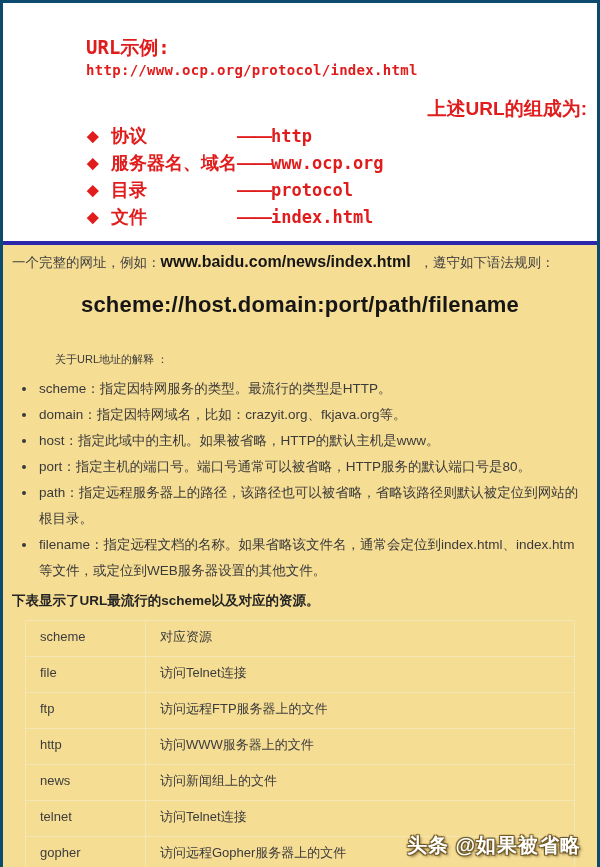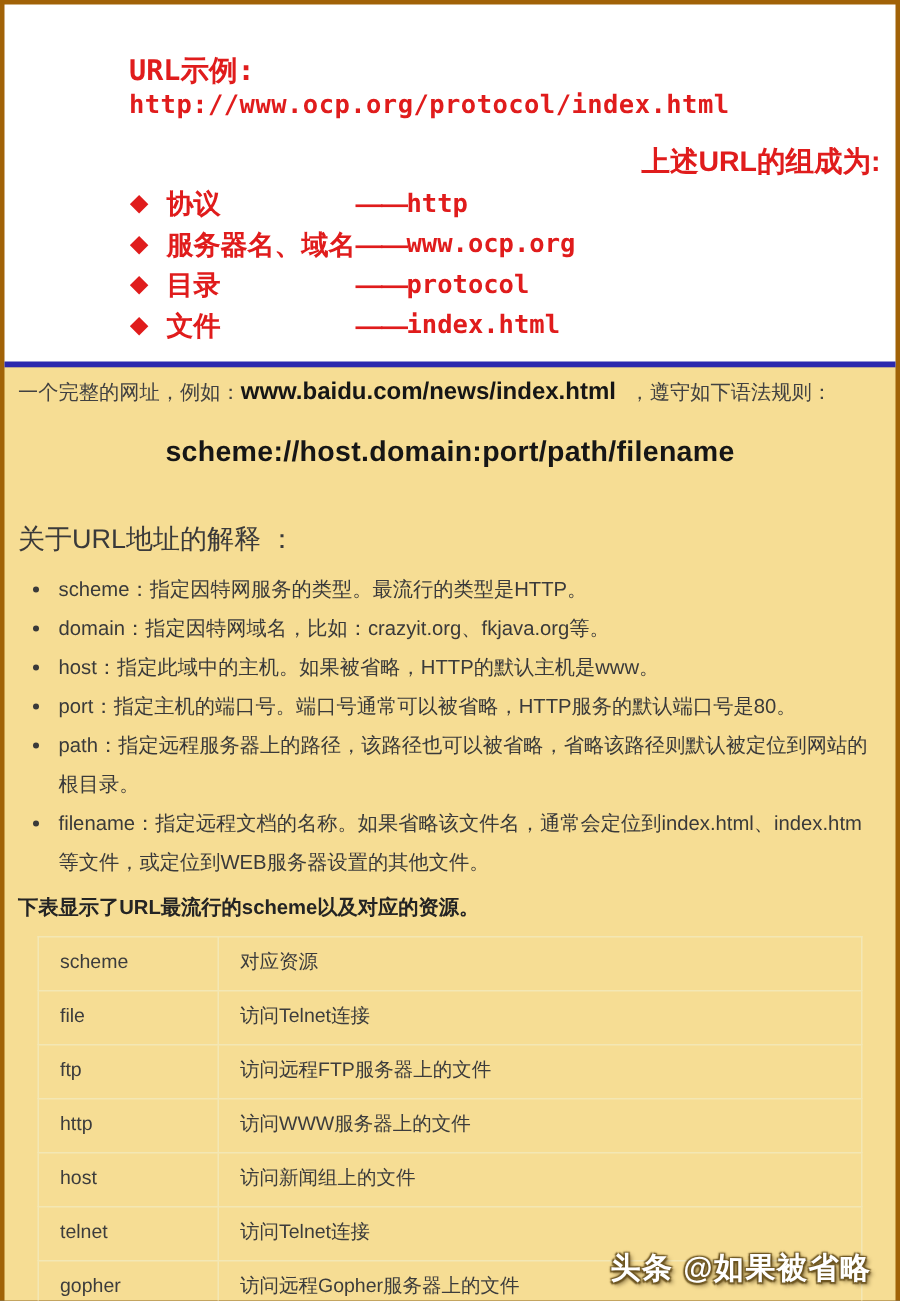--- a/index.html
+++ b/index.html
@@ -4,42 +4,42 @@
 <style>
   html, body { margin: 0; padding: 0; }
   body {
     width: 600px; height: 867px;
     font-family: "Liberation Sans", sans-serif;
     background: #141414;
   }
   .frame {
     position: relative;
     width: 600px; height: 867px;
-    background: #a16207;
+    background: #0c4a6e;
     overflow: hidden;
   }
 
   
   .white-panel {
     position: absolute;
     top: 3px; left: 3px; right: 3px;
     height: 238px;
     background: #ffffff;
     border-bottom: 4px solid #2b28ae;
     box-sizing: content-box;
     color: #e01c1c;
   }
   .wp-inner { padding: 33px 10px 0 83px; }
   .wp-heading {
     font-family: "DejaVu Sans Mono", monospace;
     font-size: 19px; font-weight: bold; line-height: 22px;
   }
   .wp-url {
     font-family: "DejaVu Sans Mono", monospace;
-    font-size: 17px; font-weight: bold; line-height: 21px;
+    font-size: 14px; font-weight: bold; line-height: 21px;
     margin-top: 2px; letter-spacing: 0.3px;
   }
   .wp-sub {
     margin-top: 17px; margin-left: 5px;
     font-size: 19px; font-weight: bold; line-height: 22px; text-align: right;
   }
   .wp-row {
     display: flex; align-items: center;
     margin-top: 5px; margin-left: 1px;
     font-size: 18px; font-weight: bold; line-height: 22px;
@@ -58,24 +58,24 @@
     color: #3a3a3a;
     overflow: hidden;
   }
   .tp-inner { padding: 7px 9px 0 9px; }
   .intro { font-size: 13.5px; line-height: 20px; color: #414141; }
   .intro-url { font-size: 16px; font-weight: bold; color: #161616; }
   .intro-suffix { padding-left: 9px; }
   .syntax {
     margin-top: 19px;
     text-align: center;
-    font-size: 19px; font-weight: bold; color: #161616;
+    font-size: 22px; font-weight: bold; color: #161616;
     letter-spacing: 0.2px;
   }
-  .explain { margin-top: 34px; font-size: 18px; }
+  .explain { margin-top: 34px; font-size: 11px; margin-left: 43px; }
   ul.bullets {
     margin: 9px 0 0 0;
     padding-left: 25px;
     list-style: disc;
     font-size: 13.5px;
     line-height: 26px;
   }
   ul.bullets li { margin: 0; padding-left: 2px; }
   .table-intro {
     margin-top: 8px;
@@ -185,21 +185,21 @@
         </tr>
         <tr>
           <td>ftp</td>
           <td>访问远程FTP服务器上的文件</td>
         </tr>
         <tr>
           <td>http</td>
           <td>访问WWW服务器上的文件</td>
         </tr>
         <tr>
-          <td>host</td>
+          <td>news</td>
           <td>访问新闻组上的文件</td>
         </tr>
         <tr>
           <td>telnet</td>
           <td>访问Telnet连接</td>
         </tr>
         <tr>
           <td>gopher</td>
           <td>访问远程Gopher服务器上的文件</td>
         </tr>

